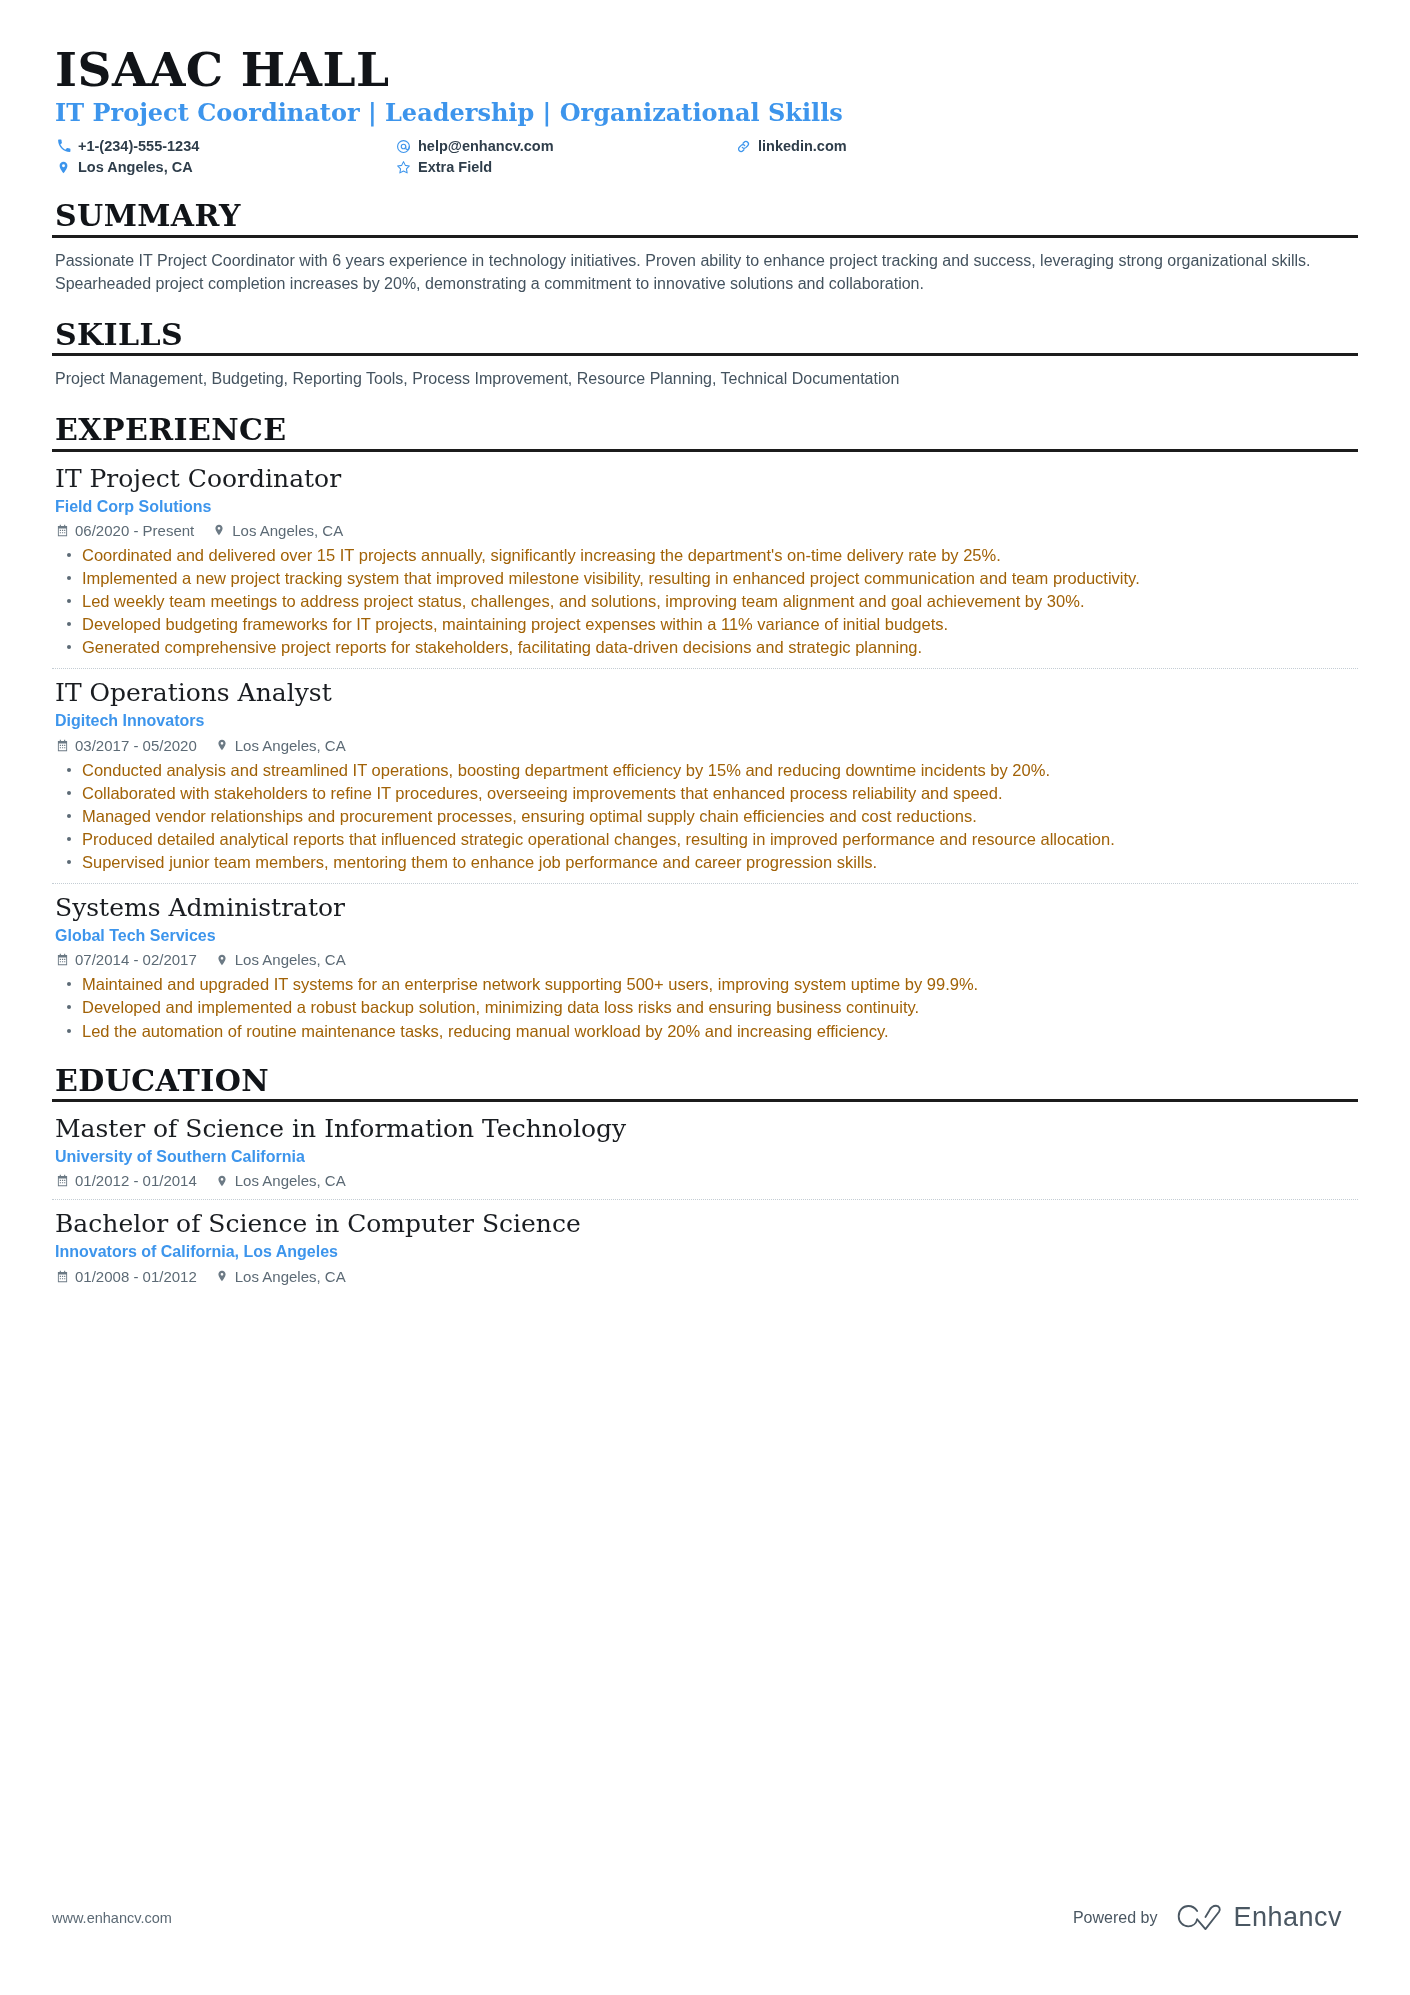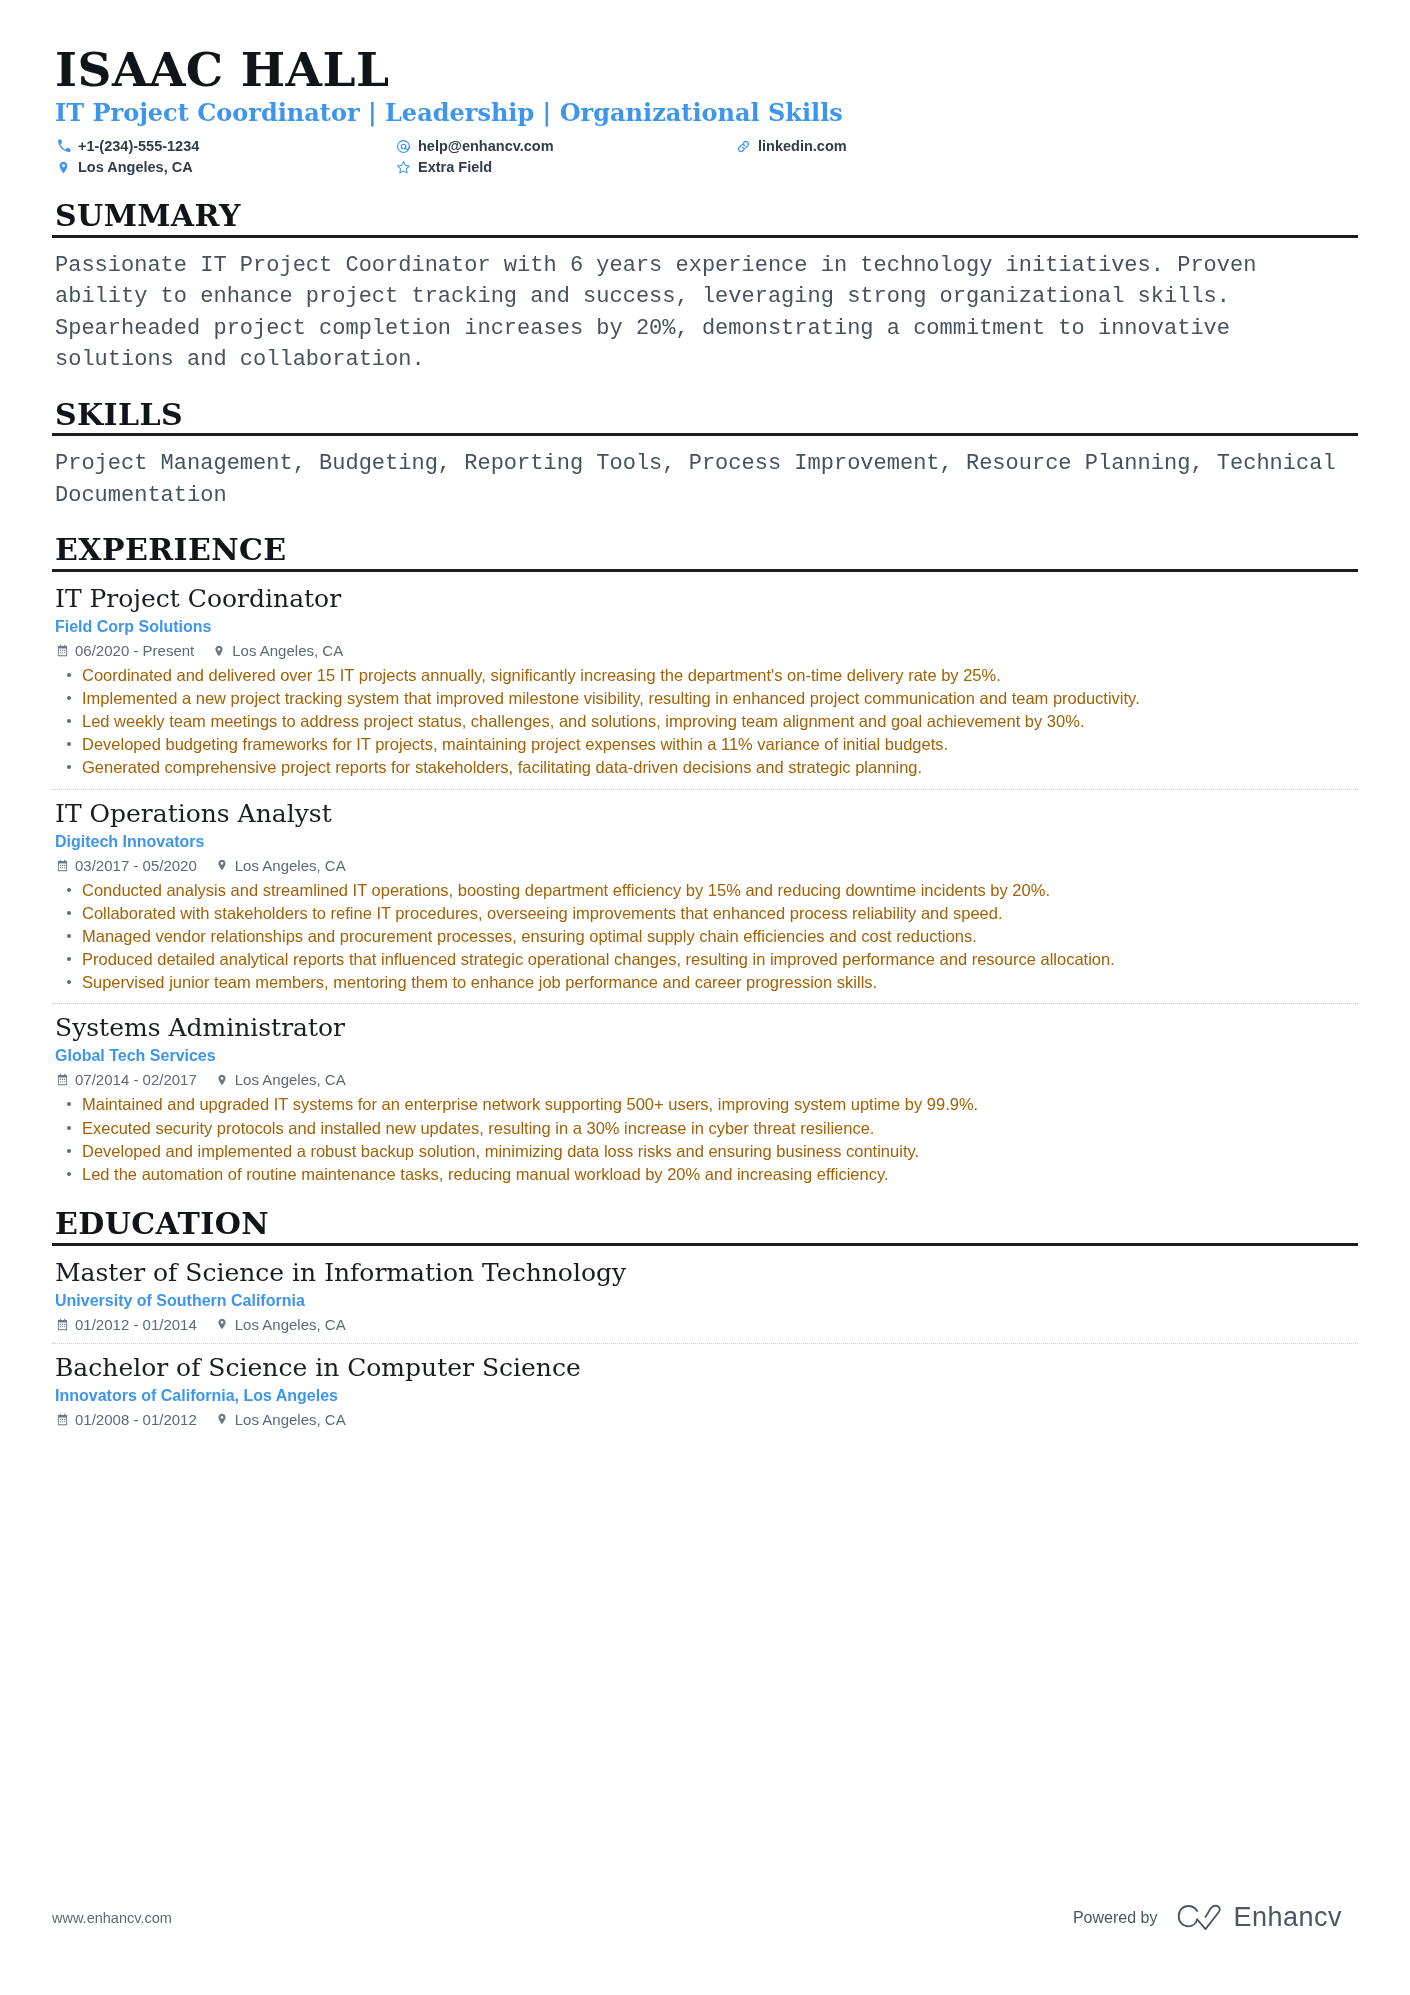--- a/index.html
+++ b/index.html
@@ -80,25 +80,24 @@
     line-height: 1.12;
   }
   .section-rule {
     height: 3px;
     background: #1c1c1c;
     width: 100%;
     margin-bottom: 12px;
   }
 
   .body-text {
-    font-size: 22px;
+    font-size: 16px;
     line-height: 1.43;
     color: #44535f;
     margin: 0 0 0 3px;
-    font-family: Liberation Mono, monospace;
   }
 
   
   .entry { margin-bottom: 2px; }
   .entry-sep {
     border-top: 1px dotted #c4cdd4;
     margin: 10px 0 9px 0;
   }
   .entry-title {
     font-family: "DejaVu Serif", "Liberation Serif", serif;
@@ -346,21 +345,20 @@
               <span class="meta-ico">
                 <svg width="12" height="14" viewBox="0 0 24 24" fill="currentColor">
                   <path d="M12 1.5c-4 0-7.2 3.2-7.2 7.2 0 5.4 7.2 13.8 7.2 13.8s7.2-8.4 7.2-13.8c0-4-3.2-7.2-7.2-7.2zm0 9.9a2.7 2.7 0 1 1 0-5.4 2.7 2.7 0 0 1 0 5.4z"></path>
                 </svg>
               </span>
               <span>Los Angeles, CA</span>
             </span>
           </div>
           <ul class="bullets">
             <li>Maintained and upgraded IT systems for an enterprise network supporting 500+ users, improving system uptime by 99.9%.</li>
-            <li>Executed security protocols and installed new updates, resulting in a 30% increase in cyber threat resilience.</li>
             <li>Developed and implemented a robust backup solution, minimizing data loss risks and ensuring business continuity.</li>
             <li>Led the automation of routine maintenance tasks, reducing manual workload by 20% and increasing efficiency.</li>
           </ul>
         </div>
       </div>
   </div>
 
   <div class="section">
     <h2 class="section-title">EDUCATION</h2>
     <div class="section-rule"></div>

